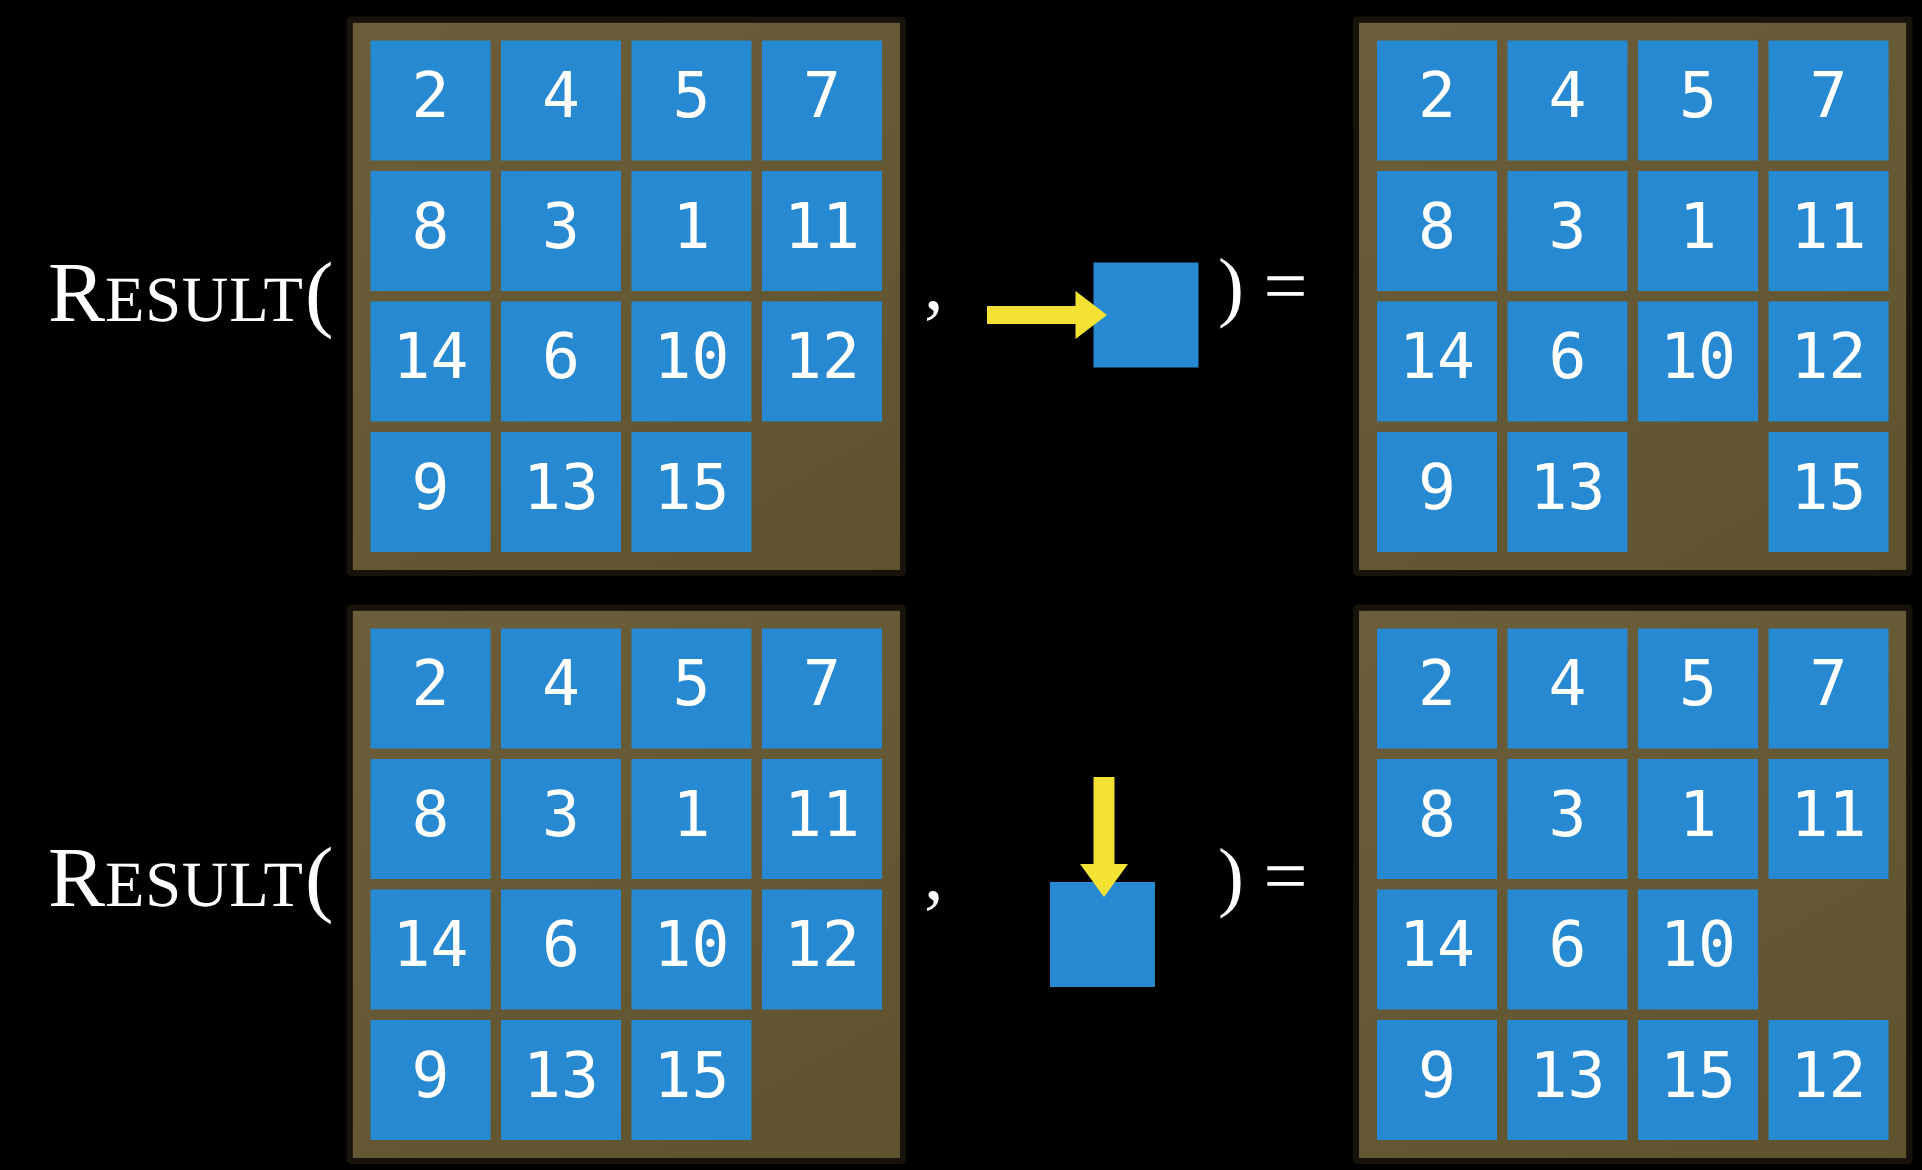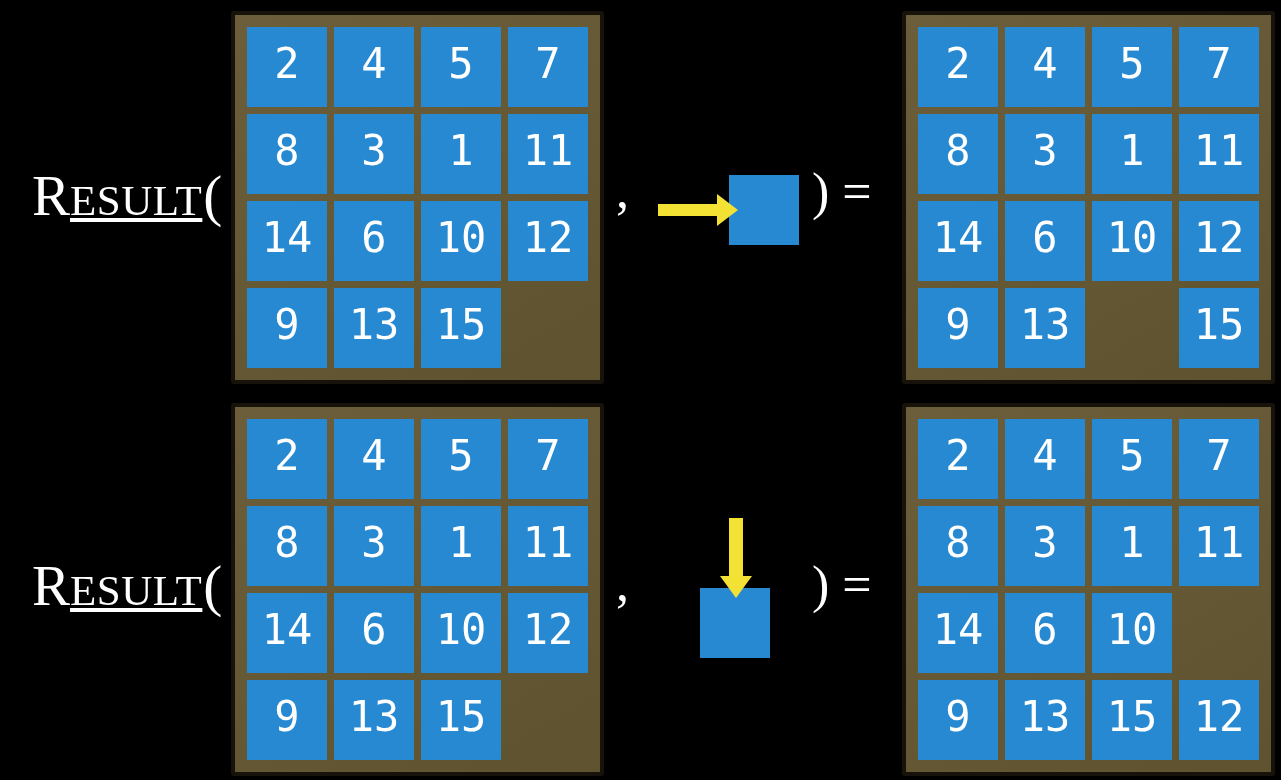--- a/index.html
+++ b/index.html
@@ -31,21 +31,21 @@
     top: 0;
     height: 100%;
     display: flex;
     align-items: baseline;
     color: var(--text-white, #fff);
     white-space: nowrap;
   }
   .func-label { align-items: center; }
   .func-label .baseline-box { display: flex; align-items: baseline; }
   .func-initial { font-size: 57px; line-height: 1; }
-  .func-rest   { font-size: 43px; line-height: 1; letter-spacing: 0.5px; text-decoration: underline; }
+  .func-rest   { font-size: 43px; line-height: 1; letter-spacing: 0.5px; }
   .func-paren  { font-size: 57px; line-height: 1; margin-left: 1px; }
 
   
   .board {
     position: absolute;
     display: grid;
     grid-template-columns: repeat(4, 80px);
     grid-auto-rows: 80px;
     gap: 7px;
     padding: 12px;

